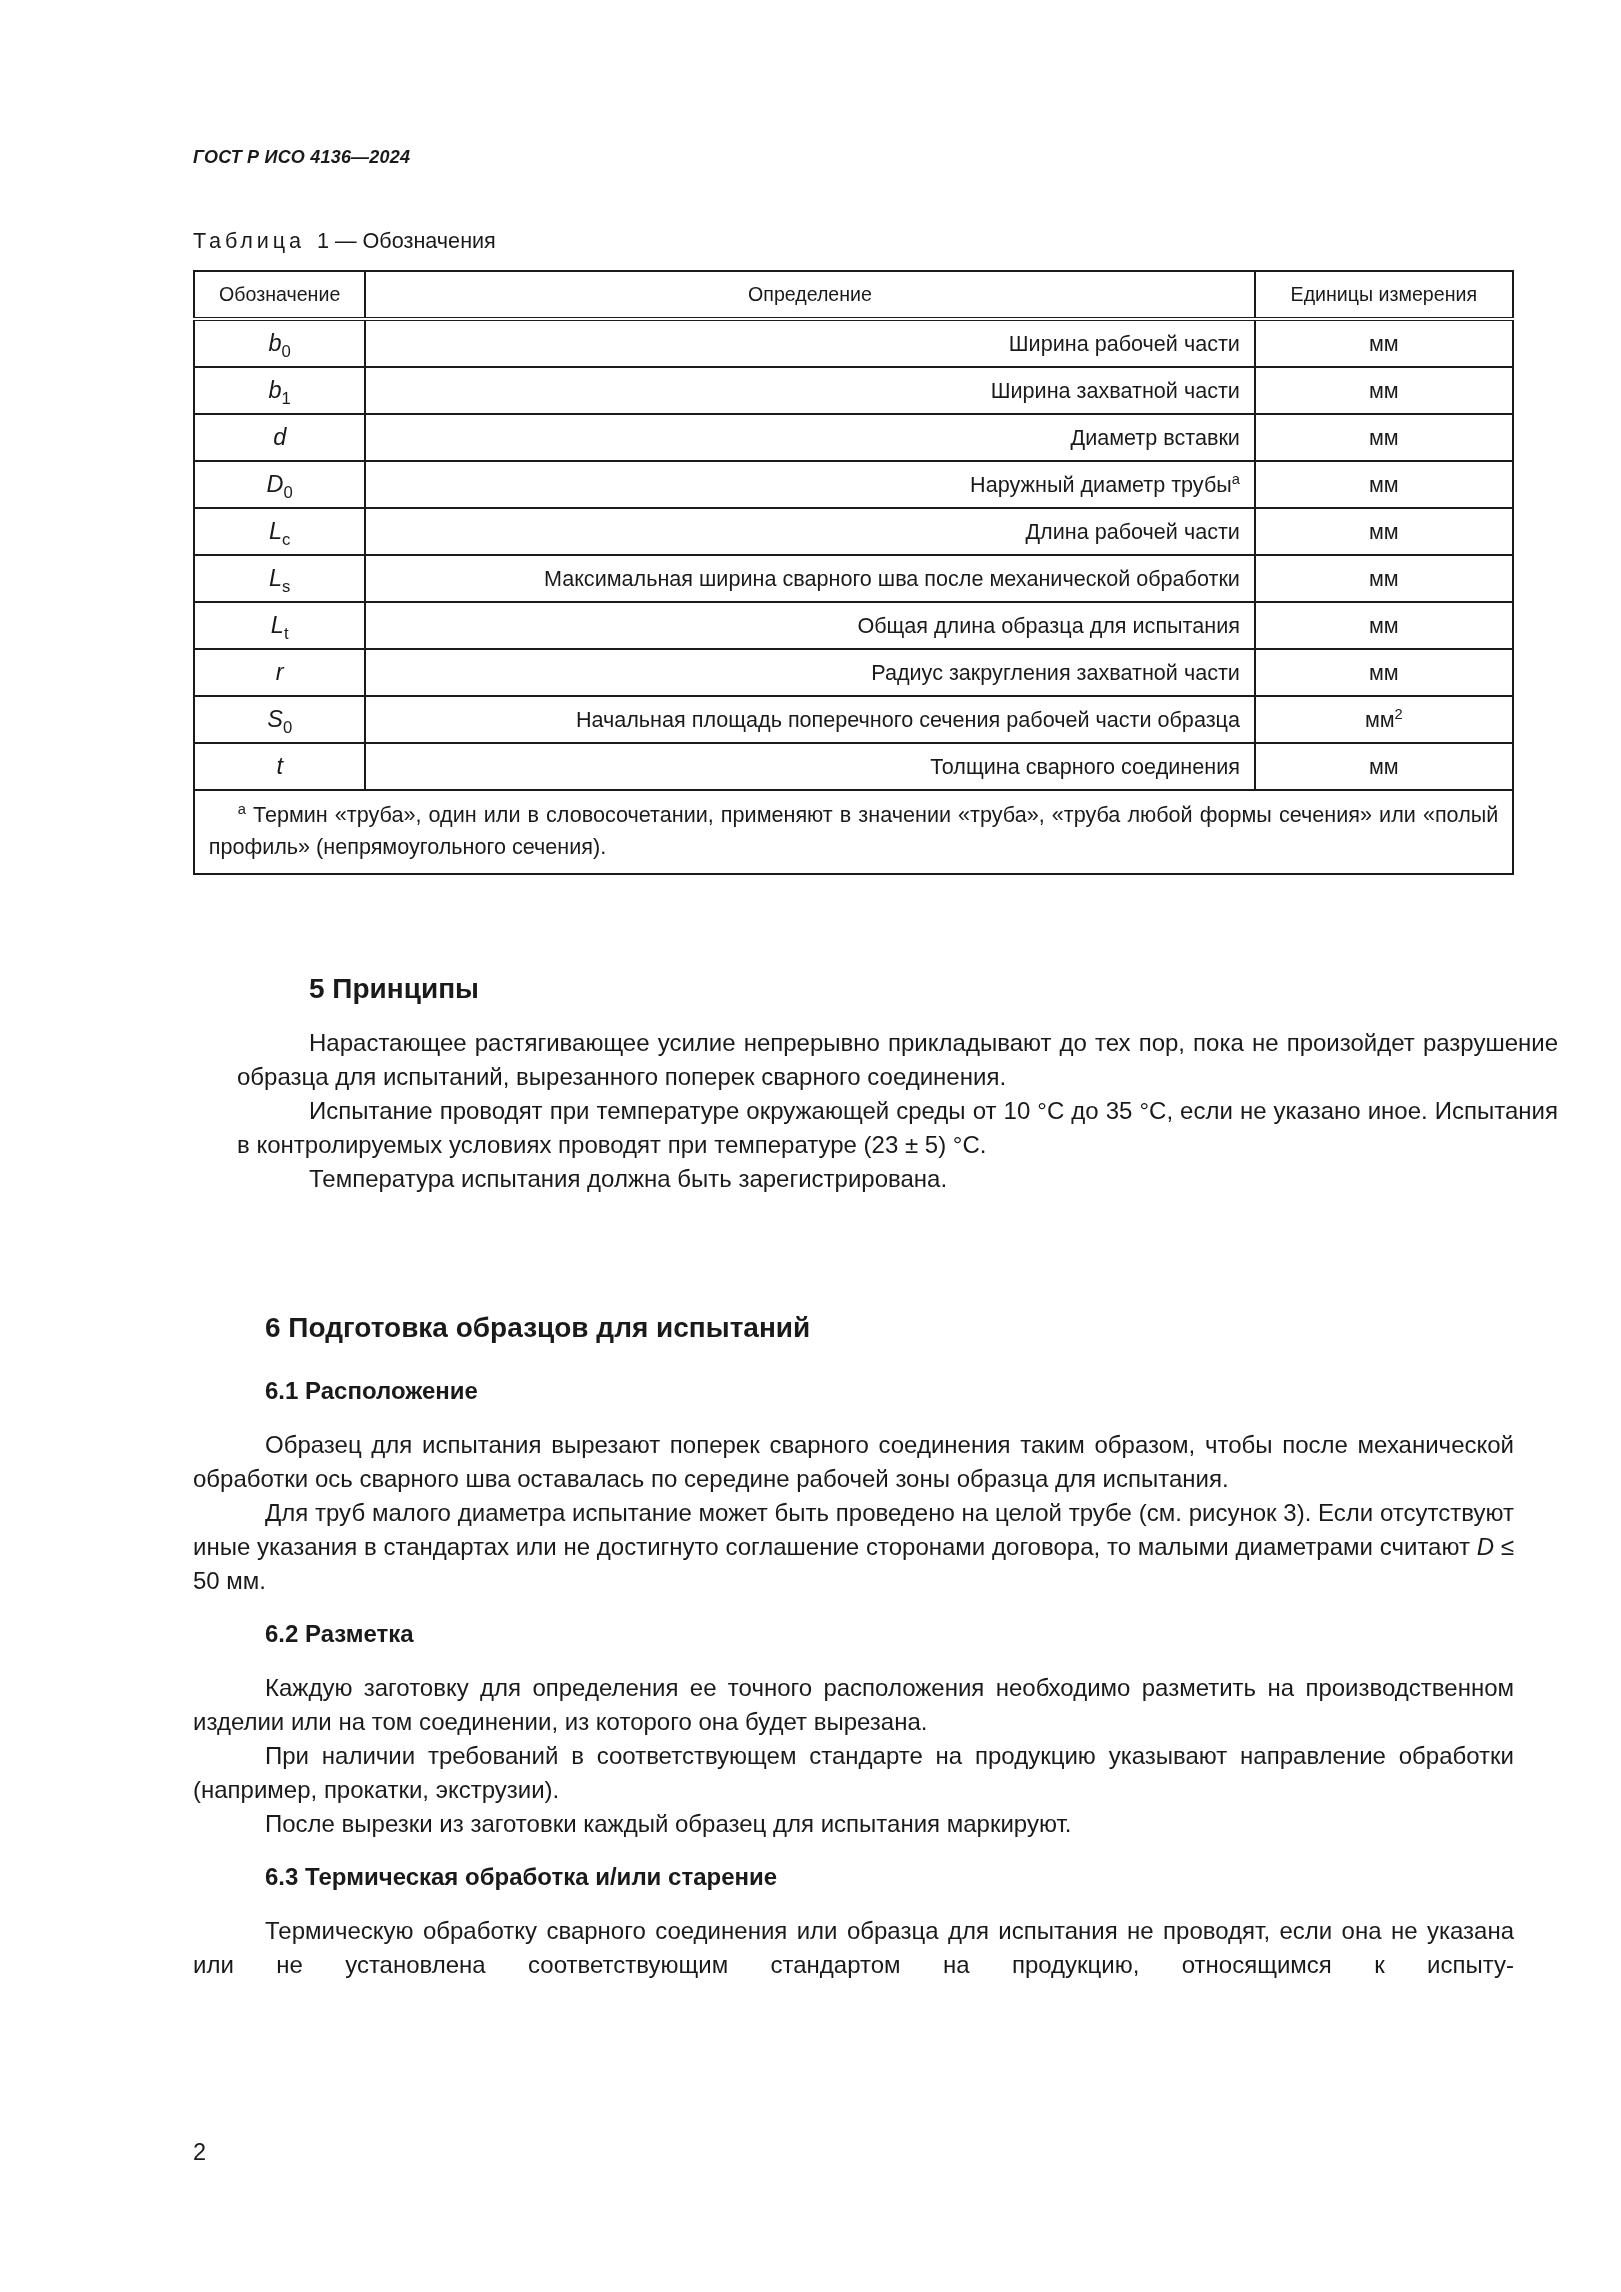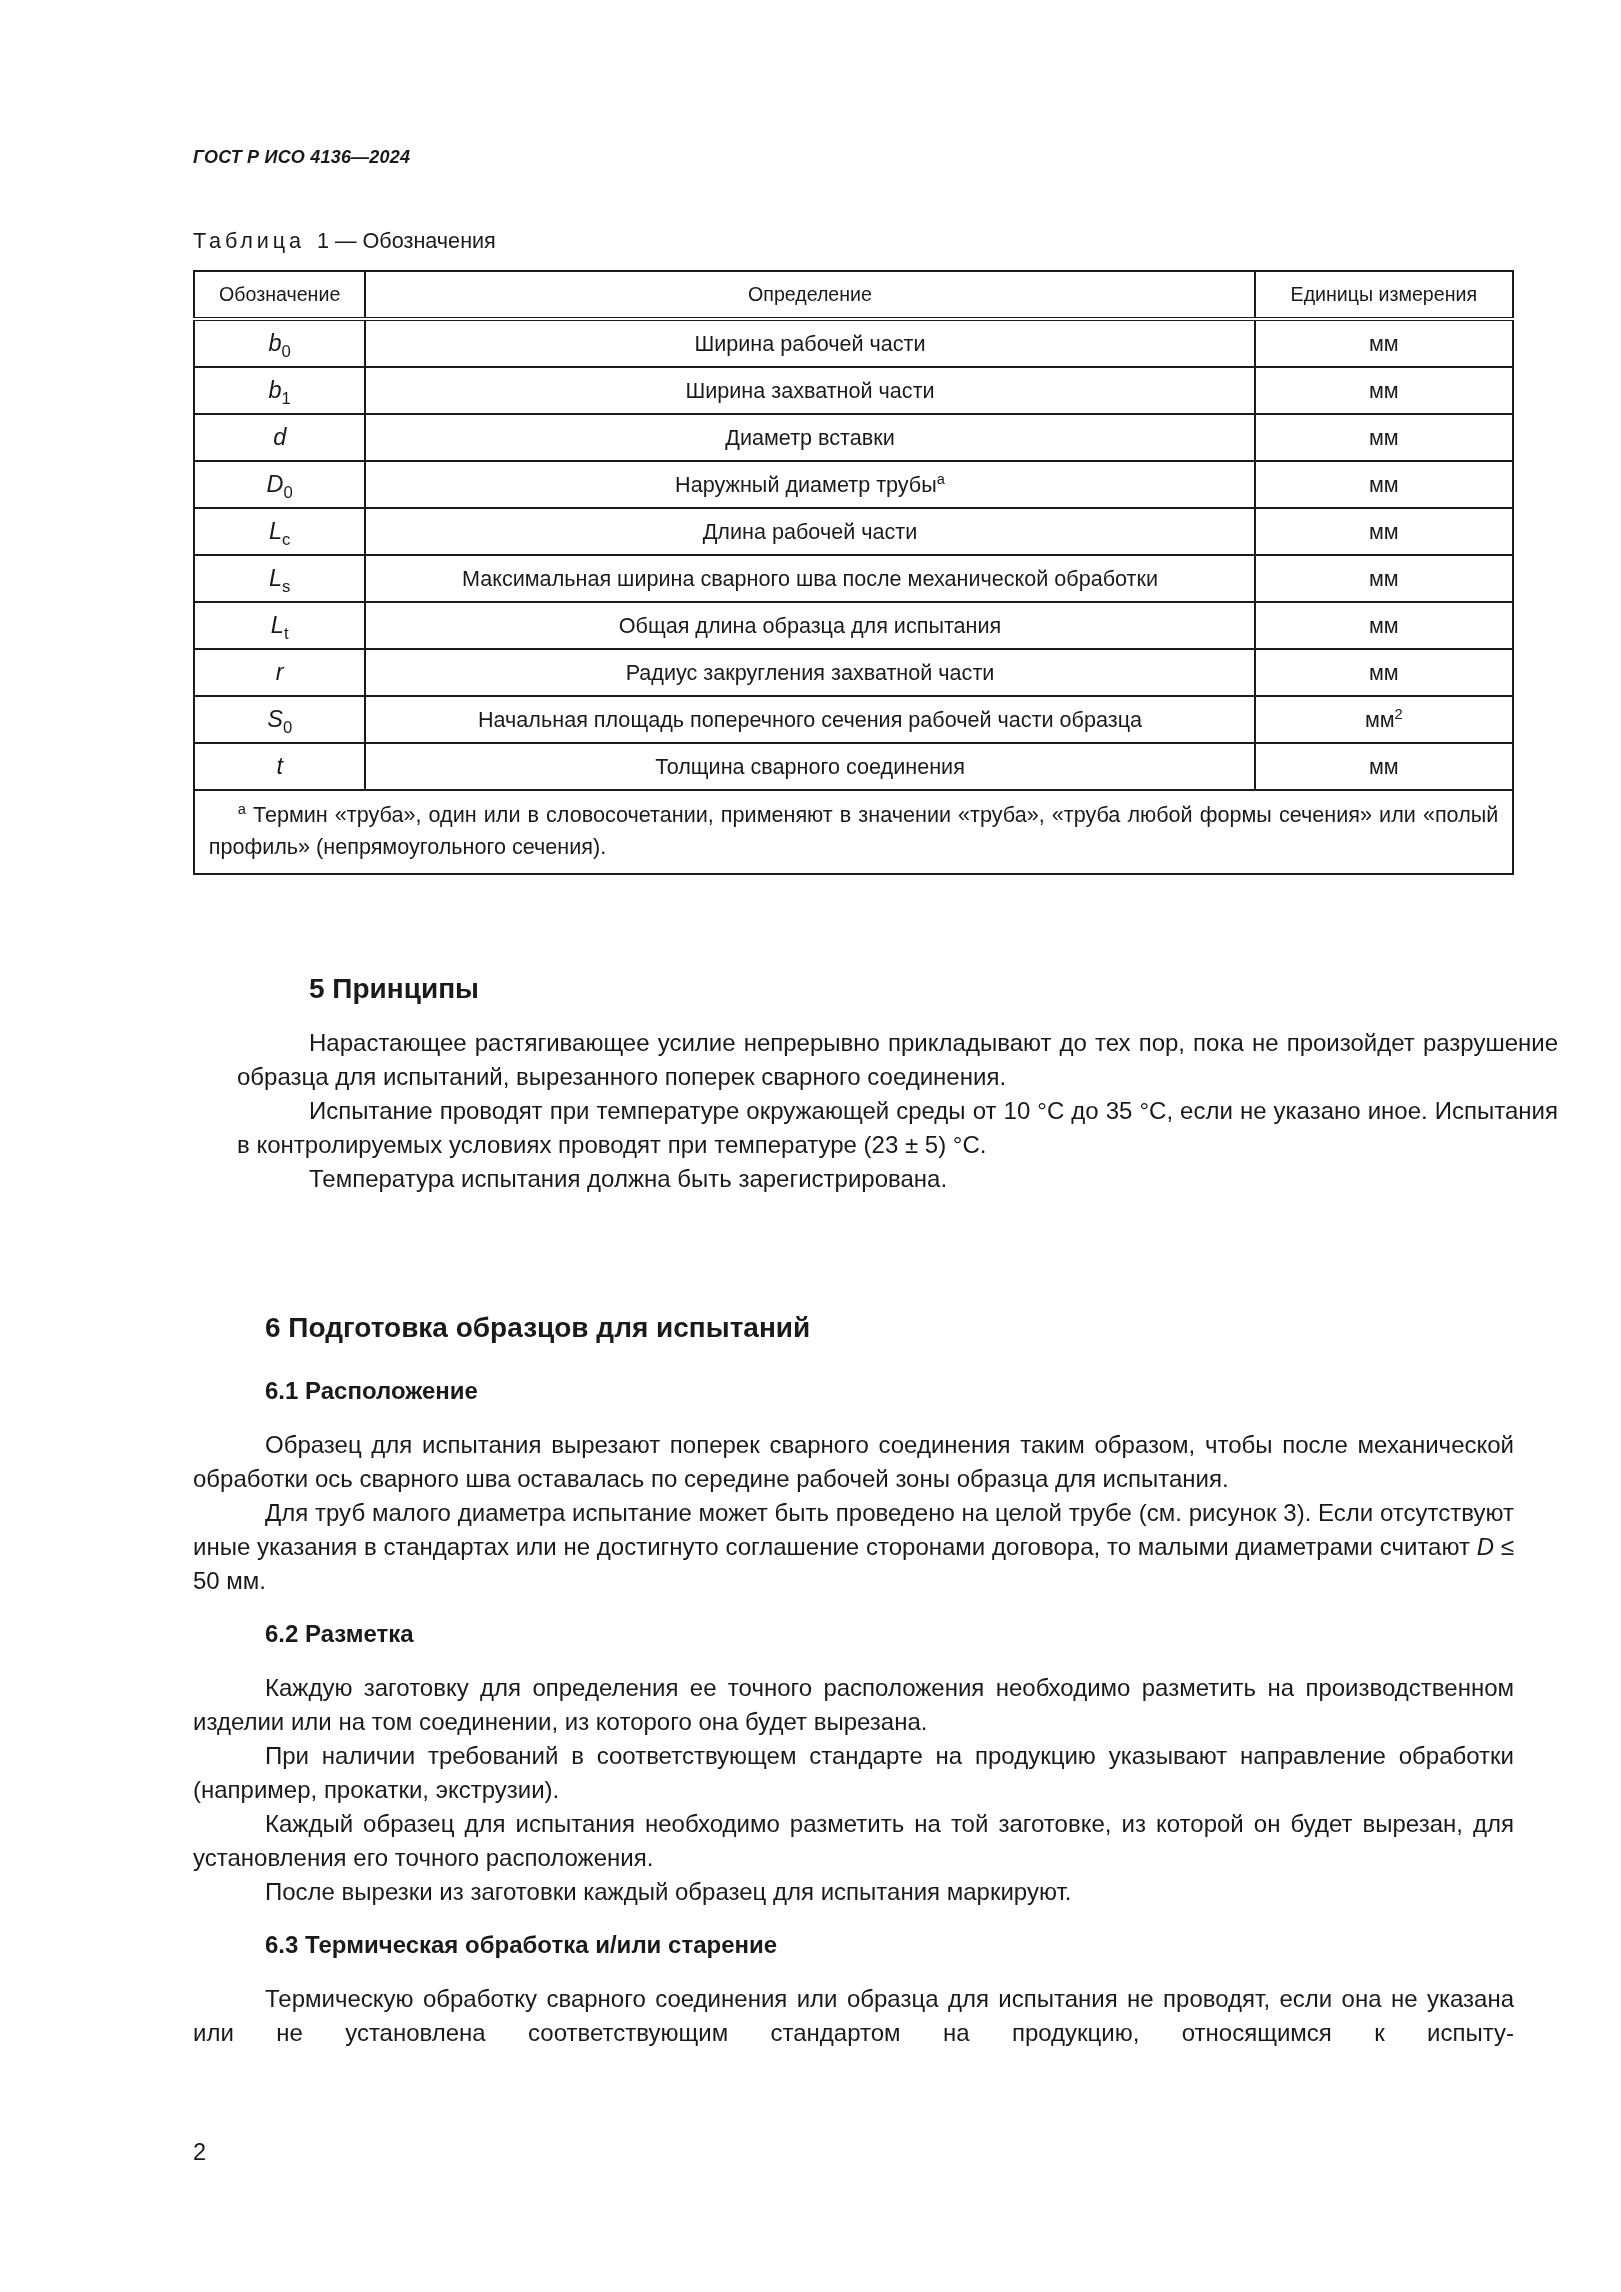--- a/index.html
+++ b/index.html
@@ -10,21 +10,21 @@
   .caption { left: 193px; top: 228px; font-size: 21.6px; }
   .caption .spaced { letter-spacing: 3.9px; }
   table.sym { position: absolute; left: 193px; top: 270px; width: 1321px;
               border-collapse: collapse; font-size: 21.6px; }
   table.sym td, table.sym th { border: 2px solid #1a1a1a; padding: 0 13.7px; height: 45px; vertical-align: middle; }
   table.sym th { font-weight: normal; font-size: 19.6px; height: 45px; }
   table.sym thead tr th { border-bottom: 4.9px double #1a1a1a; }
   table.sym tr.row td { height: 45px; }
   .c1 { width: 142px; text-align: center; font-style: italic; font-size: 23.5px; }
   .c3 { width: 229px; text-align: center; }
-  .c2 { text-align: center; }
+  .c2 { text-align: right; }
   sub { font-style: normal; font-size: 16.7px; vertical-align: -5.9px; line-height: 0; }
   sup { font-size: 14.7px; vertical-align: 7.8px; line-height: 0; }
   .footnote td { height: auto !important; padding: 7.8px 13.7px 9.8px 13.7px !important; font-size: 21.6px; line-height: 32px; text-align: justify; }
   .footnote .fn-line1 { text-indent: 29px; }
   .content { position: absolute; left: 193px; width: 1321px; font-size: 24px; line-height: 34px; }
   .h1 { font-weight: bold; font-size: 28px; padding-left: 72px; }
   .h2 { font-weight: bold; font-size: 24px; padding-left: 72px; }
   .p { text-indent: 72px; text-align: justify; margin: 0; }
   .page-num { left: 193px; top: 2139px; font-size: 23.5px; }
   .italic { font-style: italic; }
@@ -122,21 +122,20 @@
   <div style="height:29px;"></div>
   <div class="h2">6.1  Расположение</div>
   <div style="height:19.6px;"></div>
   <p class="p">Образец для испытания вырезают поперек сварного соединения таким образом, чтобы после механической обработки ось сварного шва оставалась по середине рабочей зоны образца для испытания.</p>
   <p class="p"><span>Для труб малого диаметра испытание может быть проведено на целой трубе (см. рисунок 3). Если отсутствуют иные указания в стандартах или не достигнуто соглашение сторонами договора, то малыми диаметрами считают </span><span class="italic">D</span><span> ≤ 50 мм.</span></p>
   <div style="height:19.6px;"></div>
   <div class="h2">6.2  Разметка</div>
   <div style="height:19.6px;"></div>
   <p class="p">Каждую заготовку для определения ее точного расположения необходимо разметить на производственном изделии или на том соединении, из которого она будет вырезана.</p>
   <p class="p">При наличии требований в соответствующем стандарте на продукцию указывают направление обработки (например, прокатки, экструзии).</p>
-  <p class="p">Каждый образец для испытания необходимо разметить на той заготовке, из которой он будет вырезан, для установления его точного расположения.</p>
   <p class="p">После вырезки из заготовки каждый образец для испытания маркируют.</p>
   <div style="height:19.6px;"></div>
   <div class="h2">6.3  Термическая обработка и/или старение</div>
   <div style="height:19.6px;"></div>
   <p class="p" style="text-align-last: justify;">Термическую обработку сварного соединения или образца для испытания не проводят, если она не указана или не установлена соответствующим стандартом на продукцию, относящимся к испыту-</p>
 </div>
 
 <div class="abs page-num">2</div>
 
 

